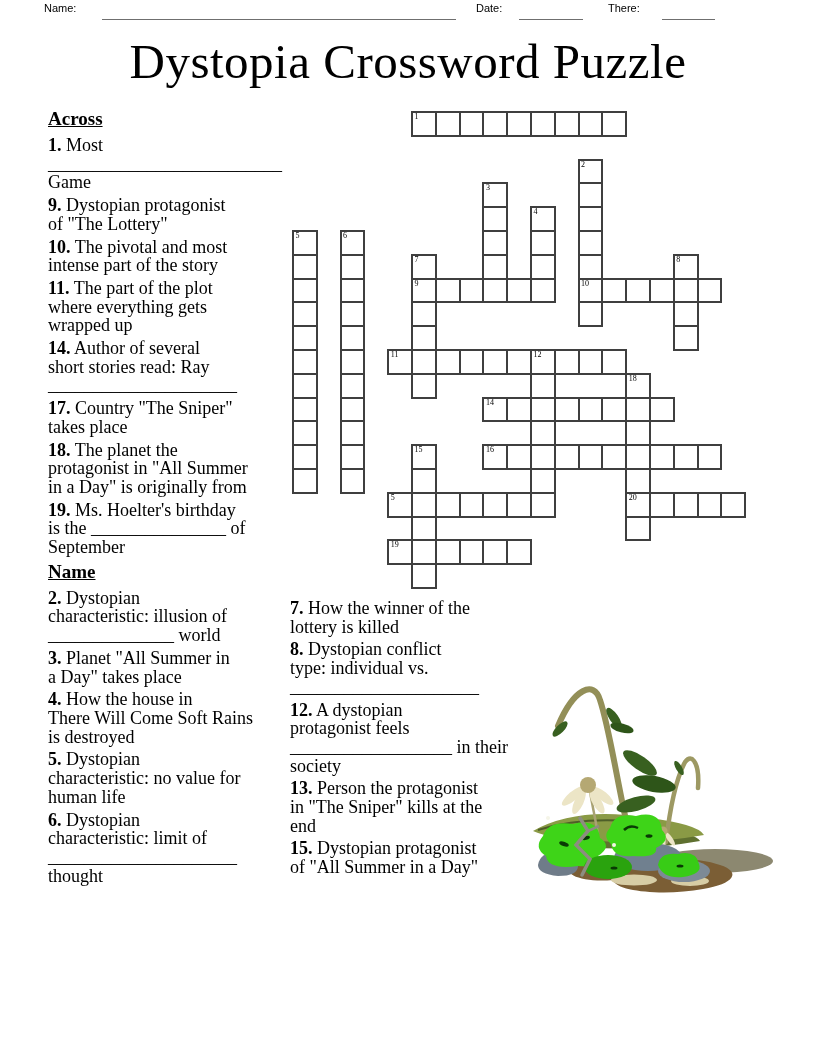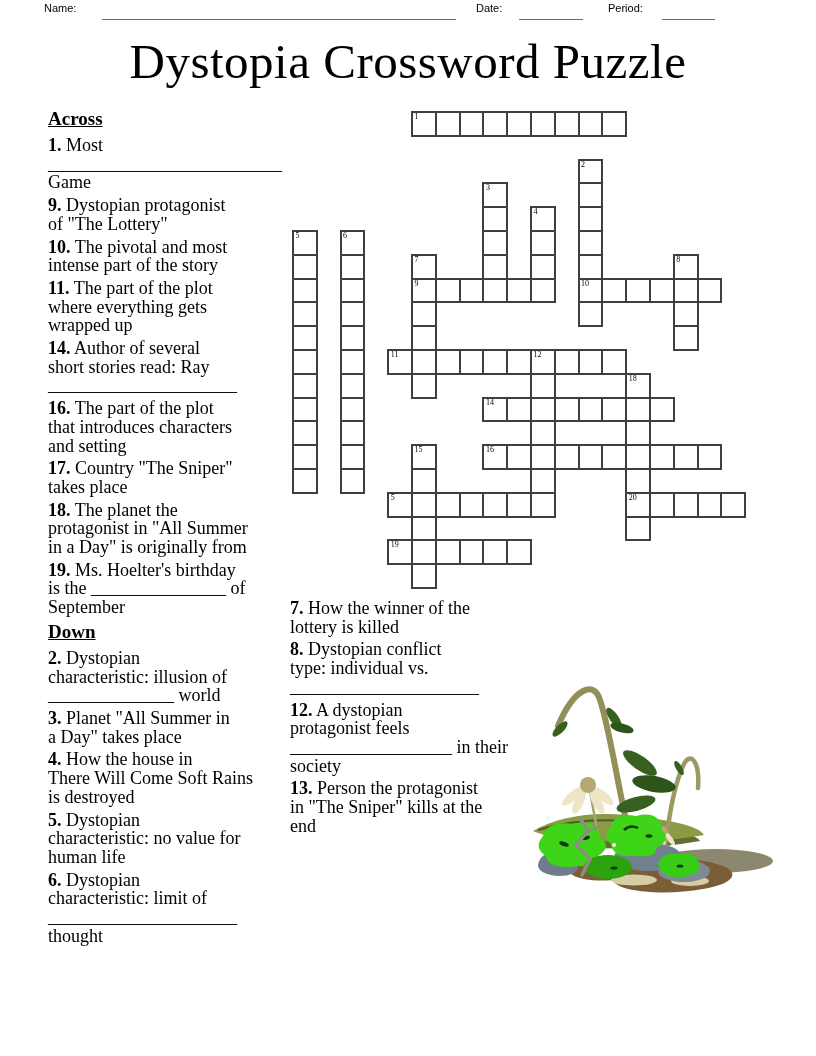--- a/index.html
+++ b/index.html
@@ -37,54 +37,51 @@
   
   .illus{position:absolute;left:518px;top:668px;}
 </style>
 </head>
 <body>
 
 <span class="hdr-label" style="left:44px">Name:</span>
 <span class="hdr-line" style="left:102px;width:354px"></span>
 <span class="hdr-label" style="left:476px">Date:</span>
 <span class="hdr-line" style="left:519px;width:64px"></span>
-<span class="hdr-label" style="left:608px">Period:</span>
+<span class="hdr-label" style="left:608px">There:</span>
 <span class="hdr-line" style="left:662px;width:53px"></span>
 
 <h1 class="title">Dystopia Crossword Puzzle</h1>
 
 <div class="clues-left">
   <h2 class="clue-heading">Across</h2>
   <div id="across-list">
       <div class="clue"><b class="cnum">1.</b><span class="ctxt"> Most
 __________________________
 Game</span></div>
       <div class="clue"><b class="cnum">9.</b><span class="ctxt"> Dystopian protagonist
 of "The Lottery"</span></div>
       <div class="clue"><b class="cnum">10.</b><span class="ctxt"> The pivotal and most
 intense part of the story</span></div>
       <div class="clue"><b class="cnum">11.</b><span class="ctxt"> The part of the plot
 where everything gets
 wrapped up</span></div>
       <div class="clue"><b class="cnum">14.</b><span class="ctxt"> Author of several
 short stories read: Ray
 _____________________</span></div>
-      <div class="clue"><b class="cnum">16.</b><span class="ctxt"> The part of the plot
-that introduces characters
-and setting</span></div>
       <div class="clue"><b class="cnum">17.</b><span class="ctxt"> Country "The Sniper"
 takes place</span></div>
       <div class="clue"><b class="cnum">18.</b><span class="ctxt"> The planet the
 protagonist in "All Summer
 in a Day" is originally from</span></div>
       <div class="clue"><b class="cnum">19.</b><span class="ctxt"> Ms. Hoelter's birthday
 is the _______________ of
 September</span></div>
     </div>
-  <h2 class="clue-heading down">Down</h2>
+  <h2 class="clue-heading down">Name</h2>
   <div id="down-left-list">
       <div class="clue"><b class="cnum">2.</b><span class="ctxt"> Dystopian
 characteristic: illusion of
 ______________ world</span></div>
       <div class="clue"><b class="cnum">3.</b><span class="ctxt"> Planet "All Summer in
 a Day" takes place</span></div>
       <div class="clue"><b class="cnum">4.</b><span class="ctxt"> How the house in
 There Will Come Soft Rains
 is destroyed</span></div>
       <div class="clue"><b class="cnum">5.</b><span class="ctxt"> Dystopian
@@ -103,20 +100,22 @@
     <div class="clue"><b class="cnum">8.</b><span class="ctxt"> Dystopian conflict
 type: individual vs.
 _____________________</span></div>
     <div class="clue"><b class="cnum">12.</b><span class="ctxt"> A dystopian
 protagonist feels
 __________________ in their
 society</span></div>
     <div class="clue"><b class="cnum">13.</b><span class="ctxt"> Person the protagonist
 in "The Sniper" kills at the
 end</span></div>
+    <div class="clue"><b class="cnum">15.</b><span class="ctxt"> Dystopian protagonist
+of "All Summer in a Day"</span></div>
   </div>
 
 <div class="grid" id="grid">
     <div class="cell" id="cell_0_5" style="left: 119px; top: 0px;">
       <span class="cellnum">1</span>
     </div>
     <div class="cell" id="cell_0_6" style="left: 142.8px; top: 0px;"></div>
     <div class="cell" id="cell_0_7" style="left: 166.6px; top: 0px;"></div>
     <div class="cell" id="cell_0_8" style="left: 190.4px; top: 0px;"></div>
     <div class="cell" id="cell_0_9" style="left: 214.2px; top: 0px;"></div>

